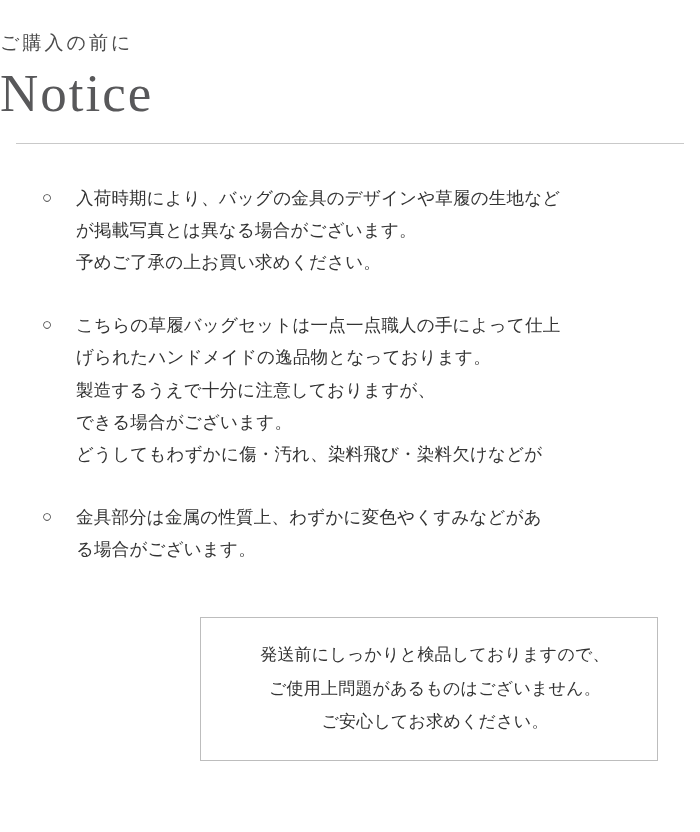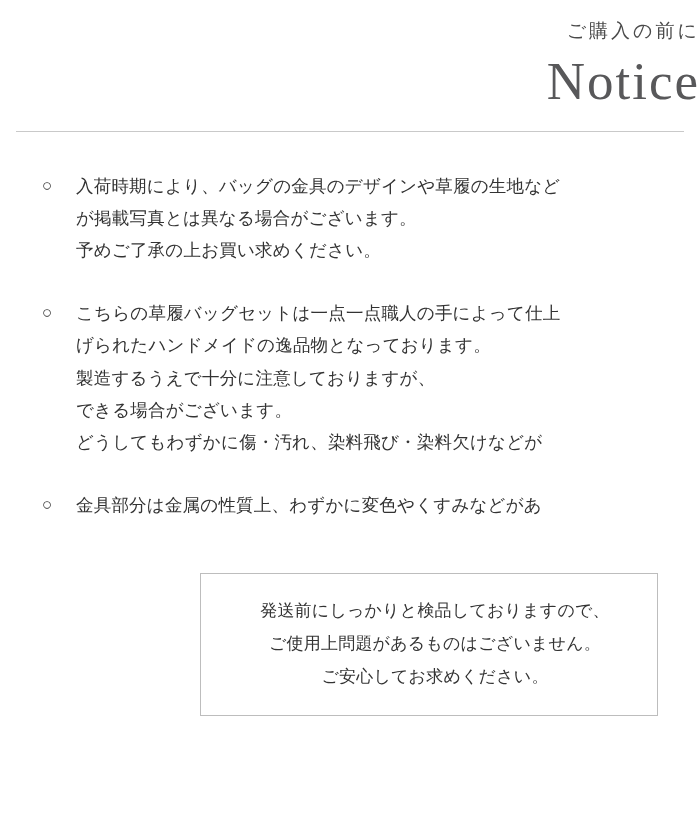--- a/index.html
+++ b/index.html
@@ -16,22 +16,22 @@
   }
   .page {
     position: relative;
     width: 700px;
     height: 832px;
     box-sizing: border-box;
   }
 
   
   .header {
-    padding-top: 16px;
-    text-align: right;
+    padding-top: 28px;
+    text-align: left;
   }
   .header .ja-title {
     font-family: "Liberation Serif", serif;
     font-size: 19px;
     letter-spacing: 3px;
     color: #4a4a4a;
     line-height: 1.6;
   }
   .header .en-title {
     font-family: "Liberation Serif", serif;
@@ -130,20 +130,21 @@
         <div class="line">製造するうえで十分に注意しておりますが、</div>
         <div class="line">できる場合がございます。</div>
         <div class="line">どうしてもわずかに傷・汚れ、染料飛び・染料欠けなどが</div>
       </div>
     </div>
 
     <div class="note">
       <div class="bullet">○</div>
       <div class="note-lines">
         <div class="line">金具部分は金属の性質上、わずかに変色やくすみなどがあ</div>
+        <div class="line">る場合がございます。</div>
       </div>
     </div>
 
     <div class="box-wrap">
       <div class="box">
         <div class="line">発送前にしっかりと検品しておりますので、</div>
         <div class="line">ご使用上問題があるものはございません。</div>
         <div class="line">ご安心してお求めください。</div>
       </div>
     </div>

